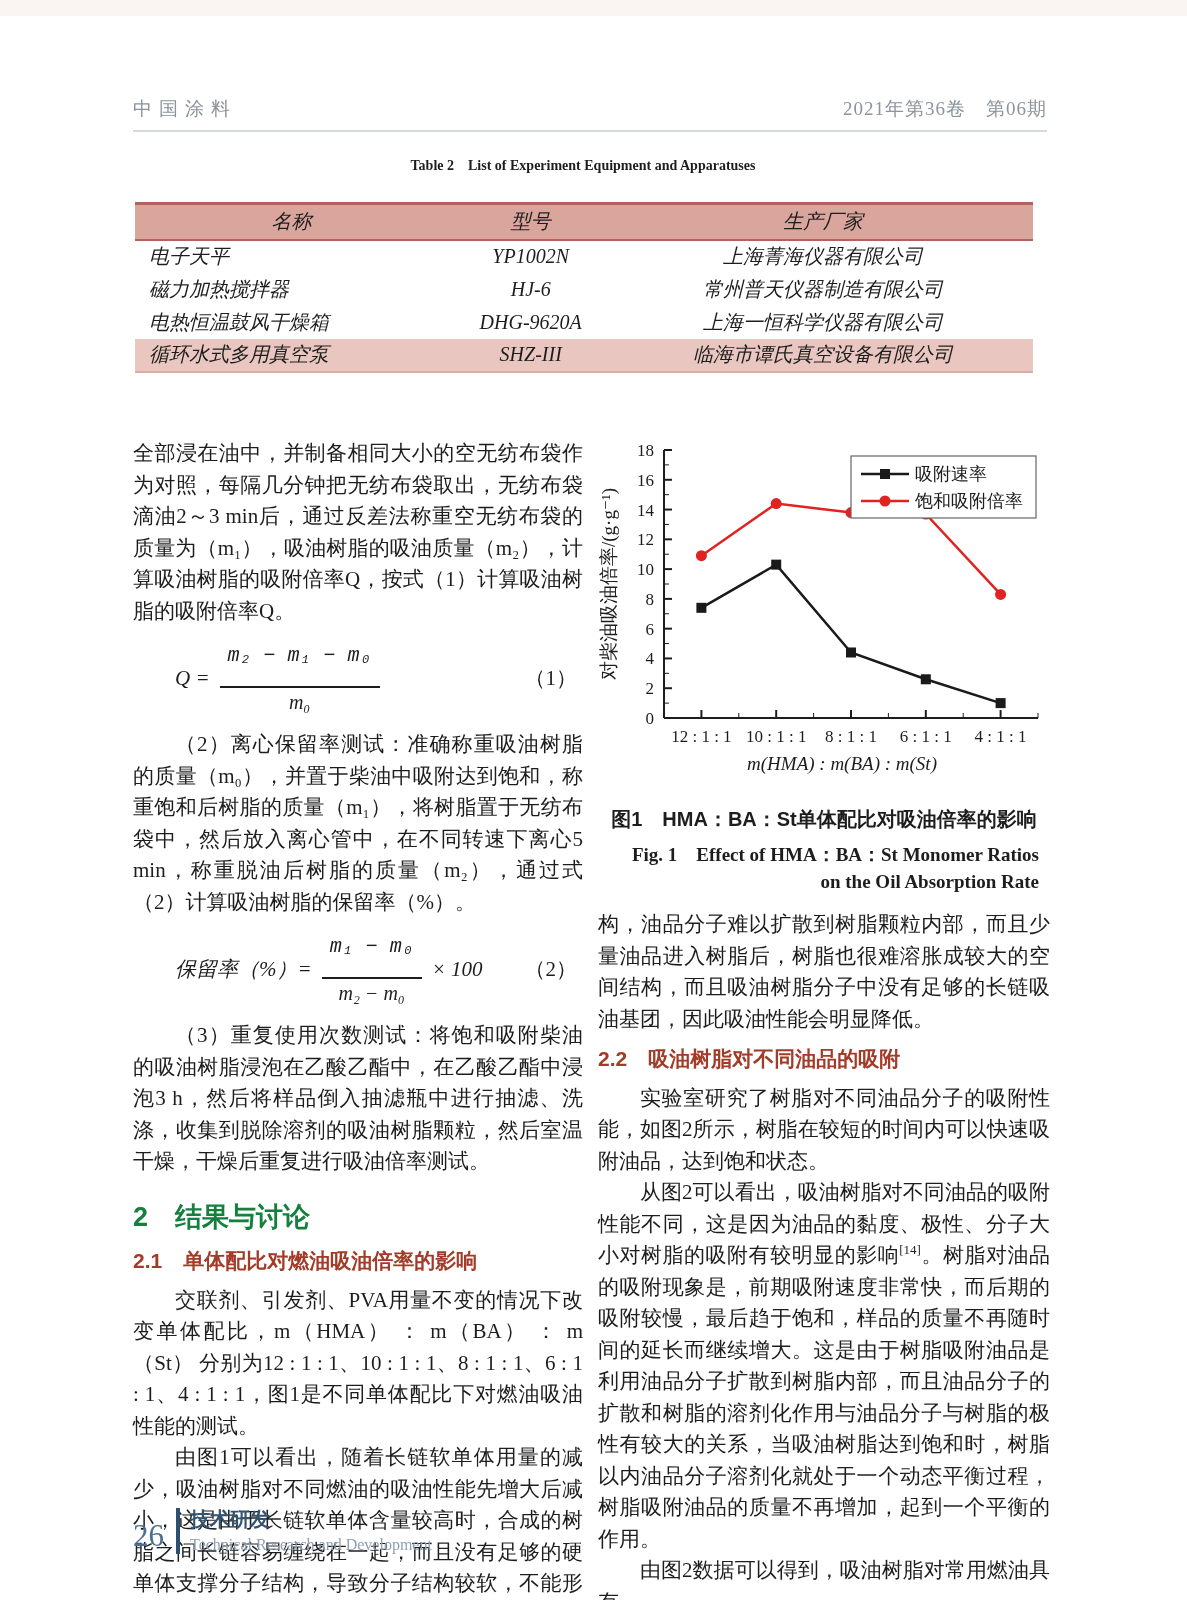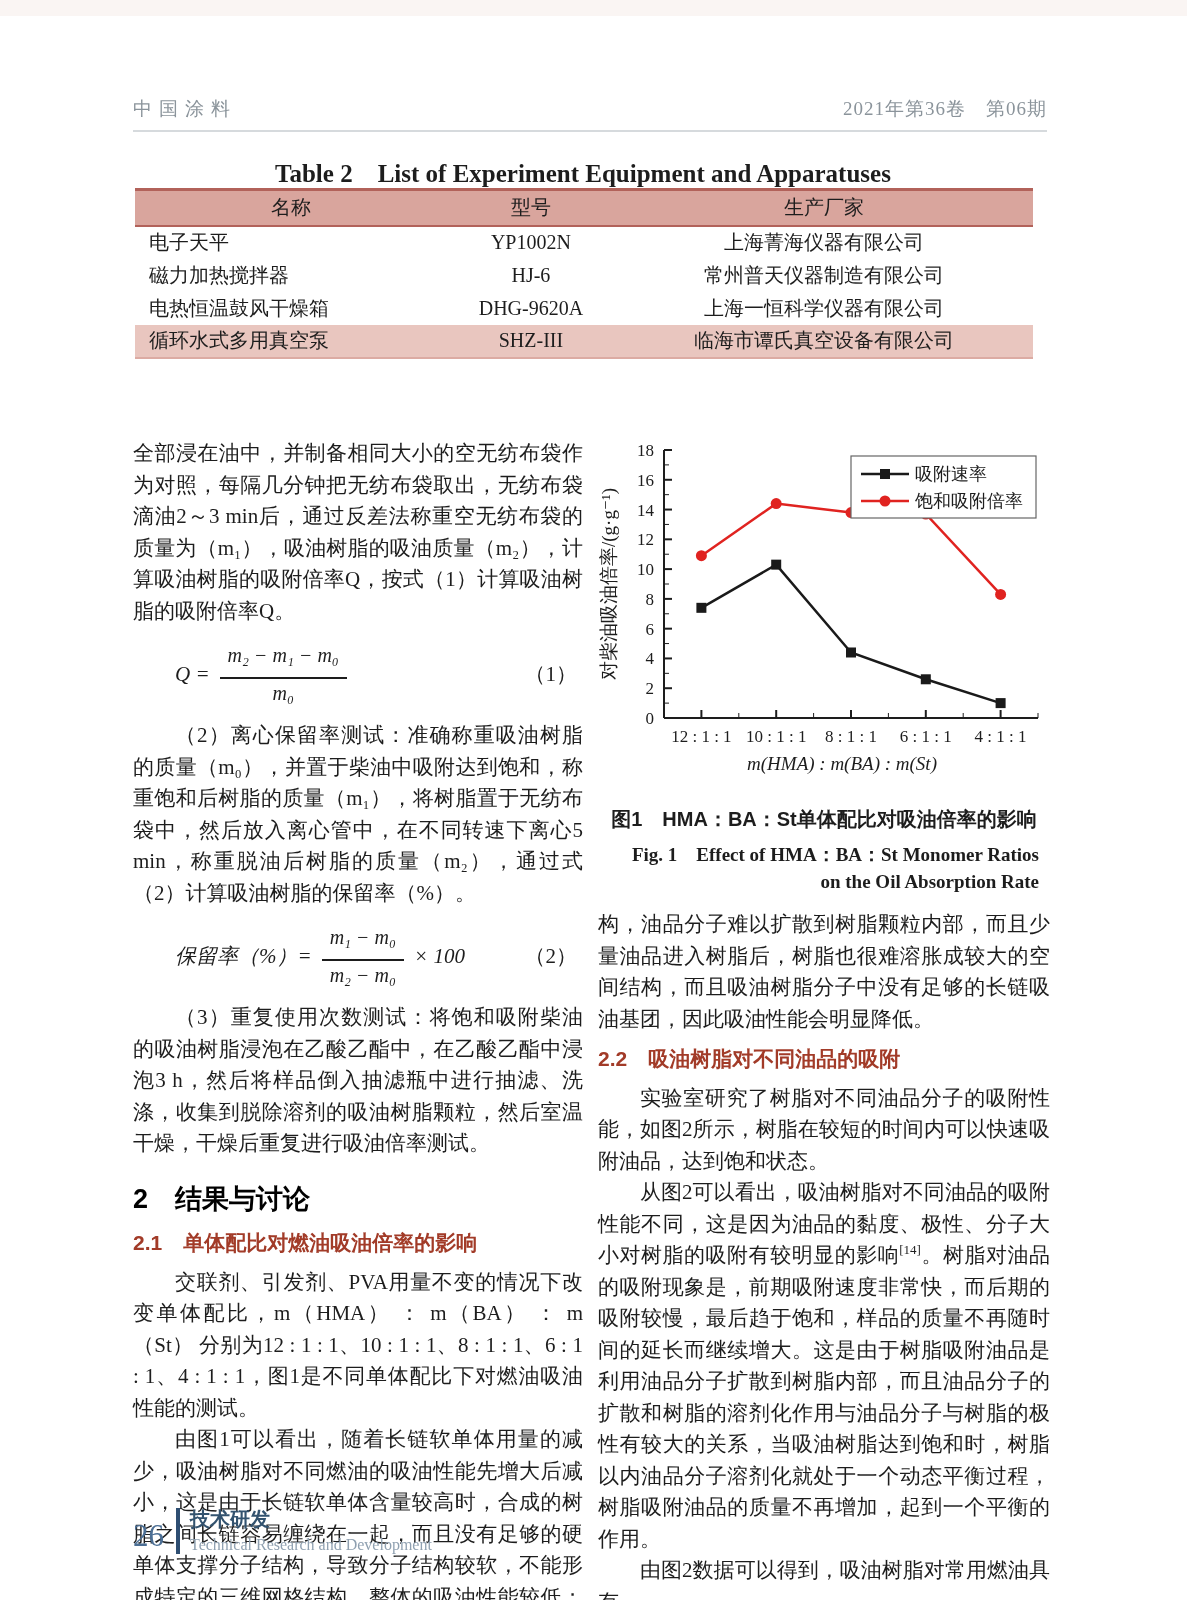--- a/index.html
+++ b/index.html
@@ -15,52 +15,52 @@
     position:absolute; top:80px; left:133px; right:140px;
     display:flex; justify-content:space-between; align-items:flex-end;
     padding-bottom:8px; border-bottom:2px solid #d6dadd;
     color:#8b949b; font-size:19px;
   }
   .journal-name { letter-spacing:7px; }
   .issue-info { letter-spacing:1px; }
   
   .table-captions { position:absolute; top:135px; left:133px; width:900px; text-align:center; }
   .tbl-cap-zh { font-family:"Liberation Sans","DejaVu Sans",sans-serif; font-weight:bold; font-size:21px; letter-spacing:1px; }
-  .tbl-cap-en { font-weight:bold; font-size:25px; margin-top:6px; }
+  .tbl-cap-en { font-weight:bold; font-size:14px; margin-top:6px; }
   table.equip {
-    position:absolute; top:172px; left:135px; width:898px;
-    border-collapse:collapse; font-size:20px;
+    position:absolute; top:186px; left:135px; width:898px;
+    border-collapse:collapse; font-size:20px;font-style:italic;
   }
   table.equip th {
     background:#d9a59d; font-weight:normal; height:36px;
     border-top:3px solid #b2625a; border-bottom:2px solid #b2625a;
   }
   table.equip td { height:33px; text-align:center; }
   table.equip td:first-child { text-align:left; padding-left:14px; }
   table.equip tr.stripe { background:#e9c6bf; }
   table.equip tr:last-child td { border-bottom:2px solid #dcaba3; }
   
   .col { position:absolute; width:450px; font-size:21px; line-height:31.5px; text-align:justify; }
   .col-left  { left:133px; top:422px; }
   .col-right { left:598px; top:420px; width:452px; }
   p.body-para { text-indent:2em; }
   p.no-indent { text-indent:0; }
   .ref-sup { font-size:13px; vertical-align:super; line-height:0; }
   
   .formula { display:flex; align-items:center; margin:16px 0 14px 0; padding-left:42px; font-style:italic; }
   .formula .lhs { margin-right:10px; }
   .frac { display:inline-flex; flex-direction:column; text-align:center; font-size:20px; line-height:1.25; vertical-align:middle; }
-  .frac .num { padding:0 8px 9px 8px; border-bottom:2px solid #1d1d1d; }
+  .frac .num { padding:0 8px 18px 8px; border-bottom:2px solid #1d1d1d;font-family:Liberation Mono, monospace; }
   .frac .den { padding-top:2px; }
   .formula .suffix { margin-left:10px; }
   .formula .eq-no { margin-left:auto; margin-right:6px; font-style:normal; }
   
   .sec-h2 {
     font-family:"Liberation Sans","DejaVu Sans",sans-serif;
-    color:#000000; font-weight:bold; font-size:27px;
+    color:#15803d; font-weight:bold; font-size:27px;
     margin:24px 0 12px 0; text-indent:0; text-align:left;
   }
   .sec-h3 {
     font-family:"Liberation Sans","DejaVu Sans",sans-serif;
     color:#a23b28; font-weight:bold; font-size:21px;
     margin:8px 0 8px 0; text-indent:0; text-align:left;
   }
   
   .figure-block { text-align:center; }
   .fig-cap-zh { font-family:"Liberation Sans","DejaVu Sans",sans-serif; font-weight:bold; font-size:20px; margin-top:10px; text-align:center; text-indent:0; }

